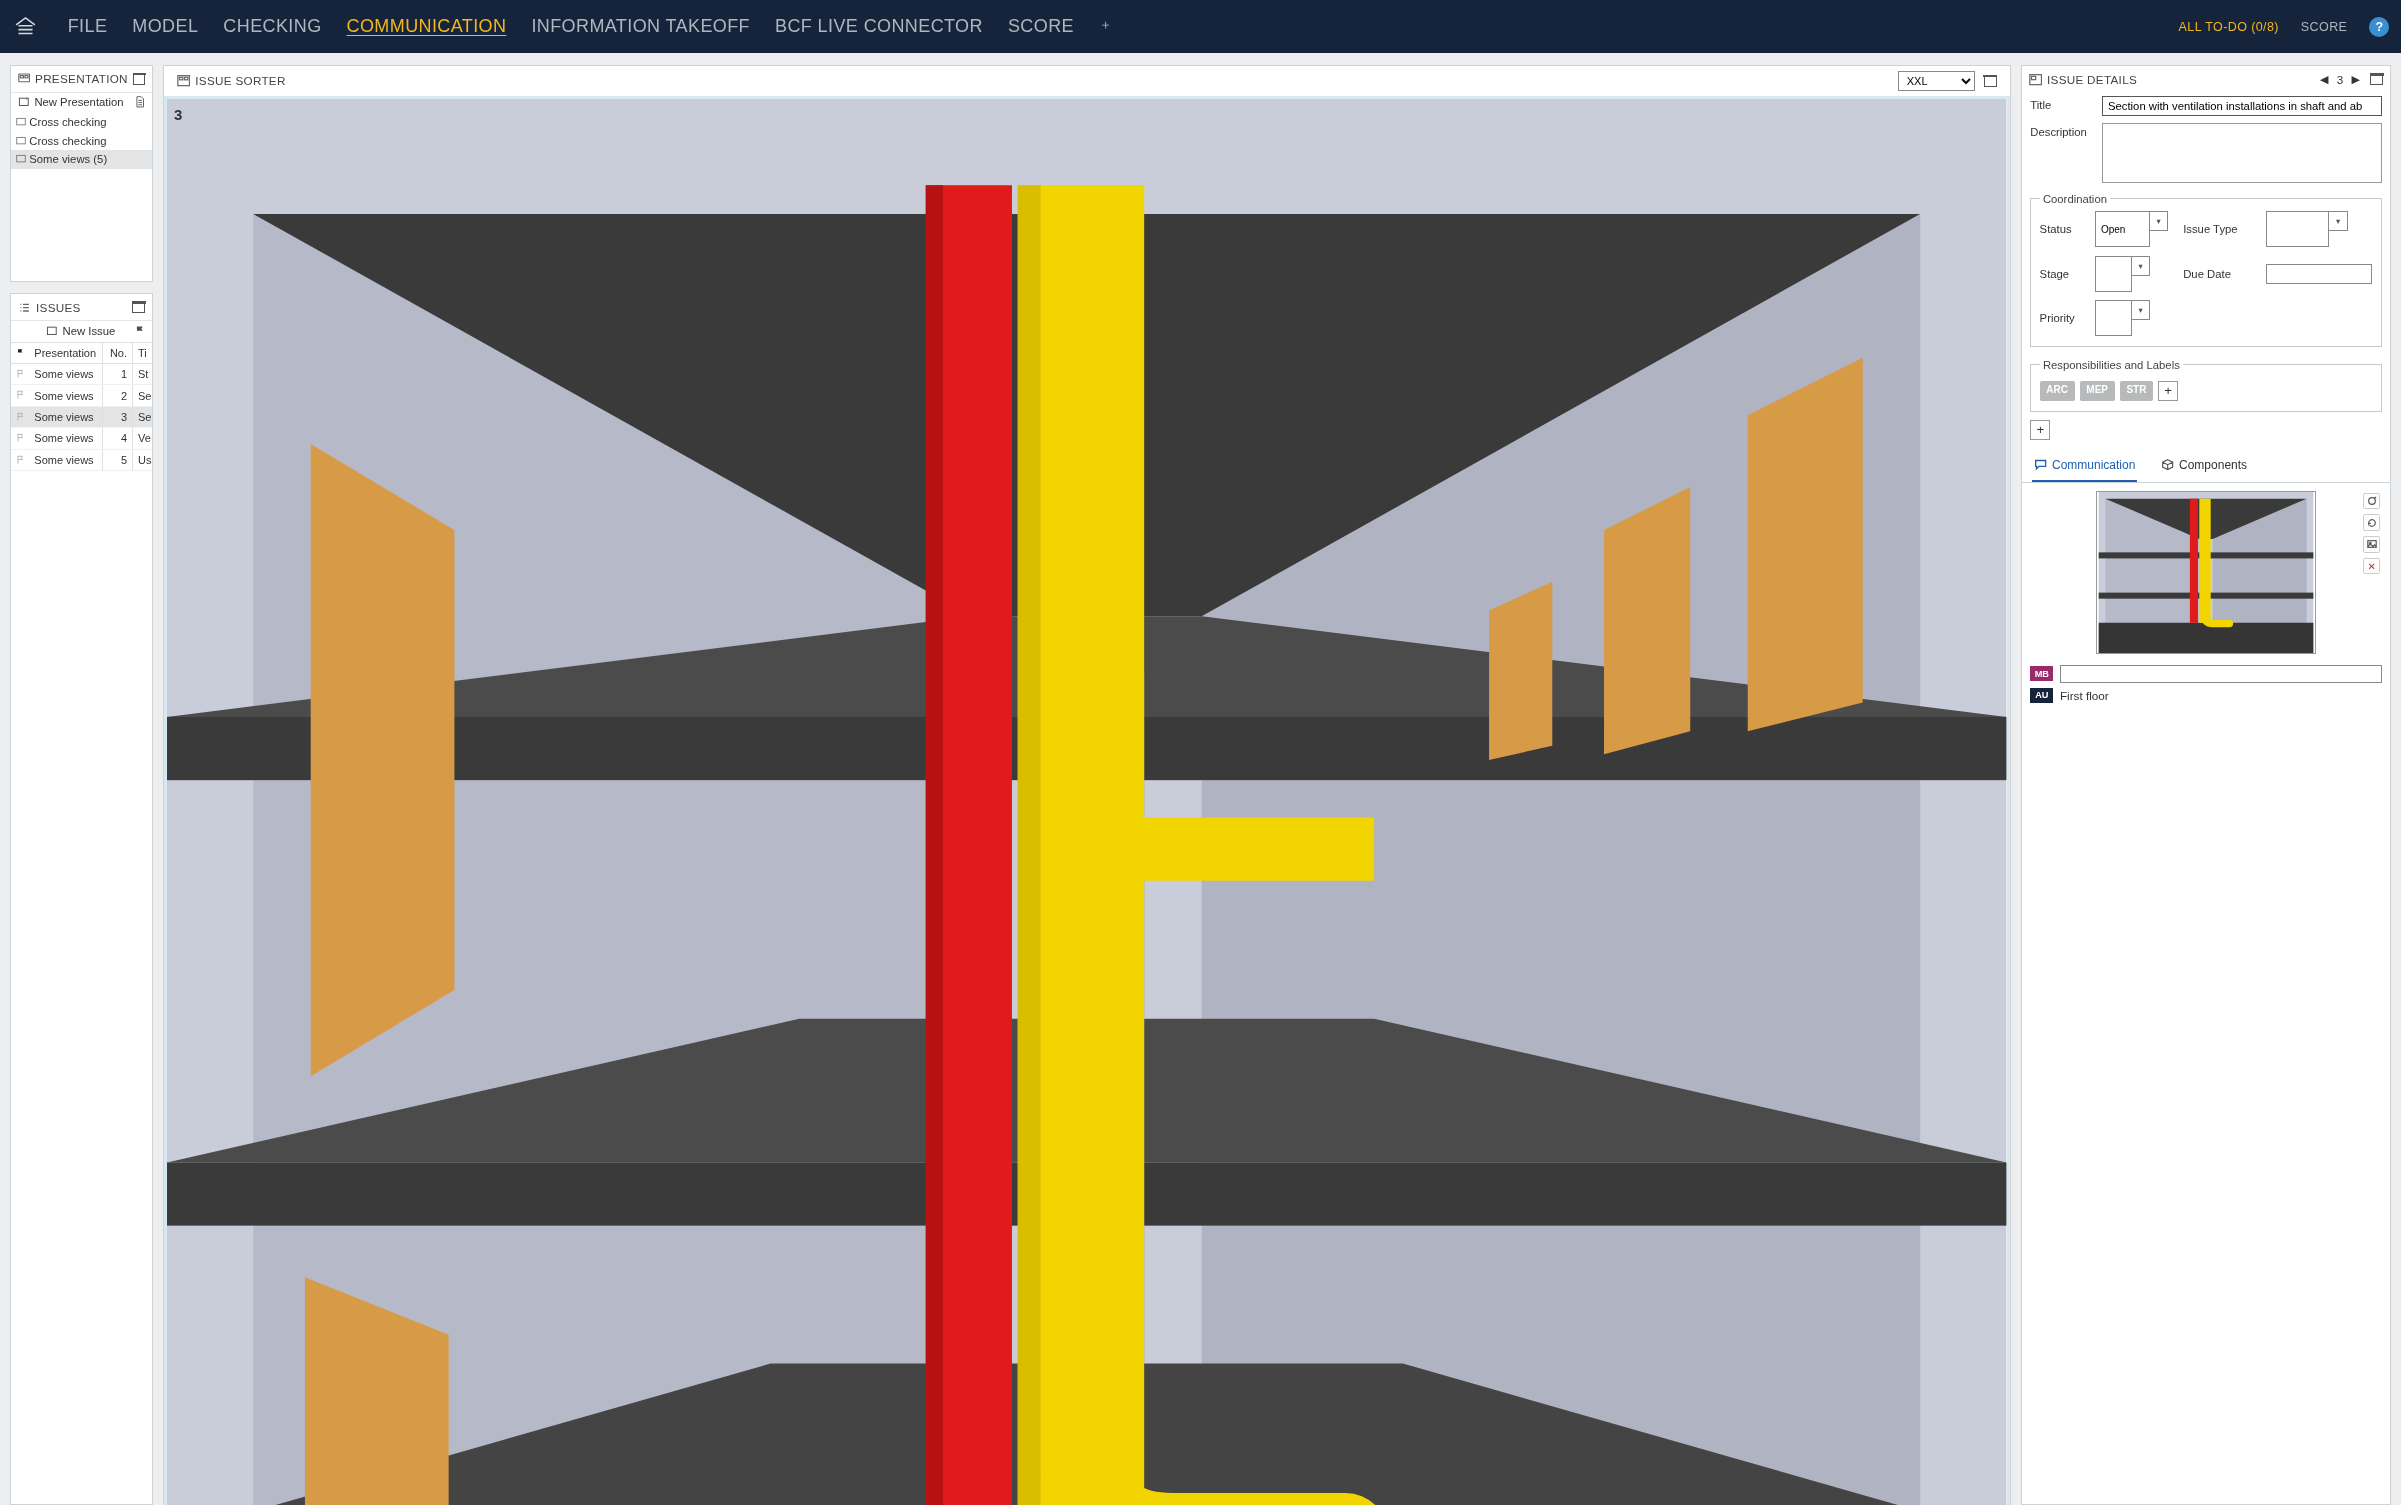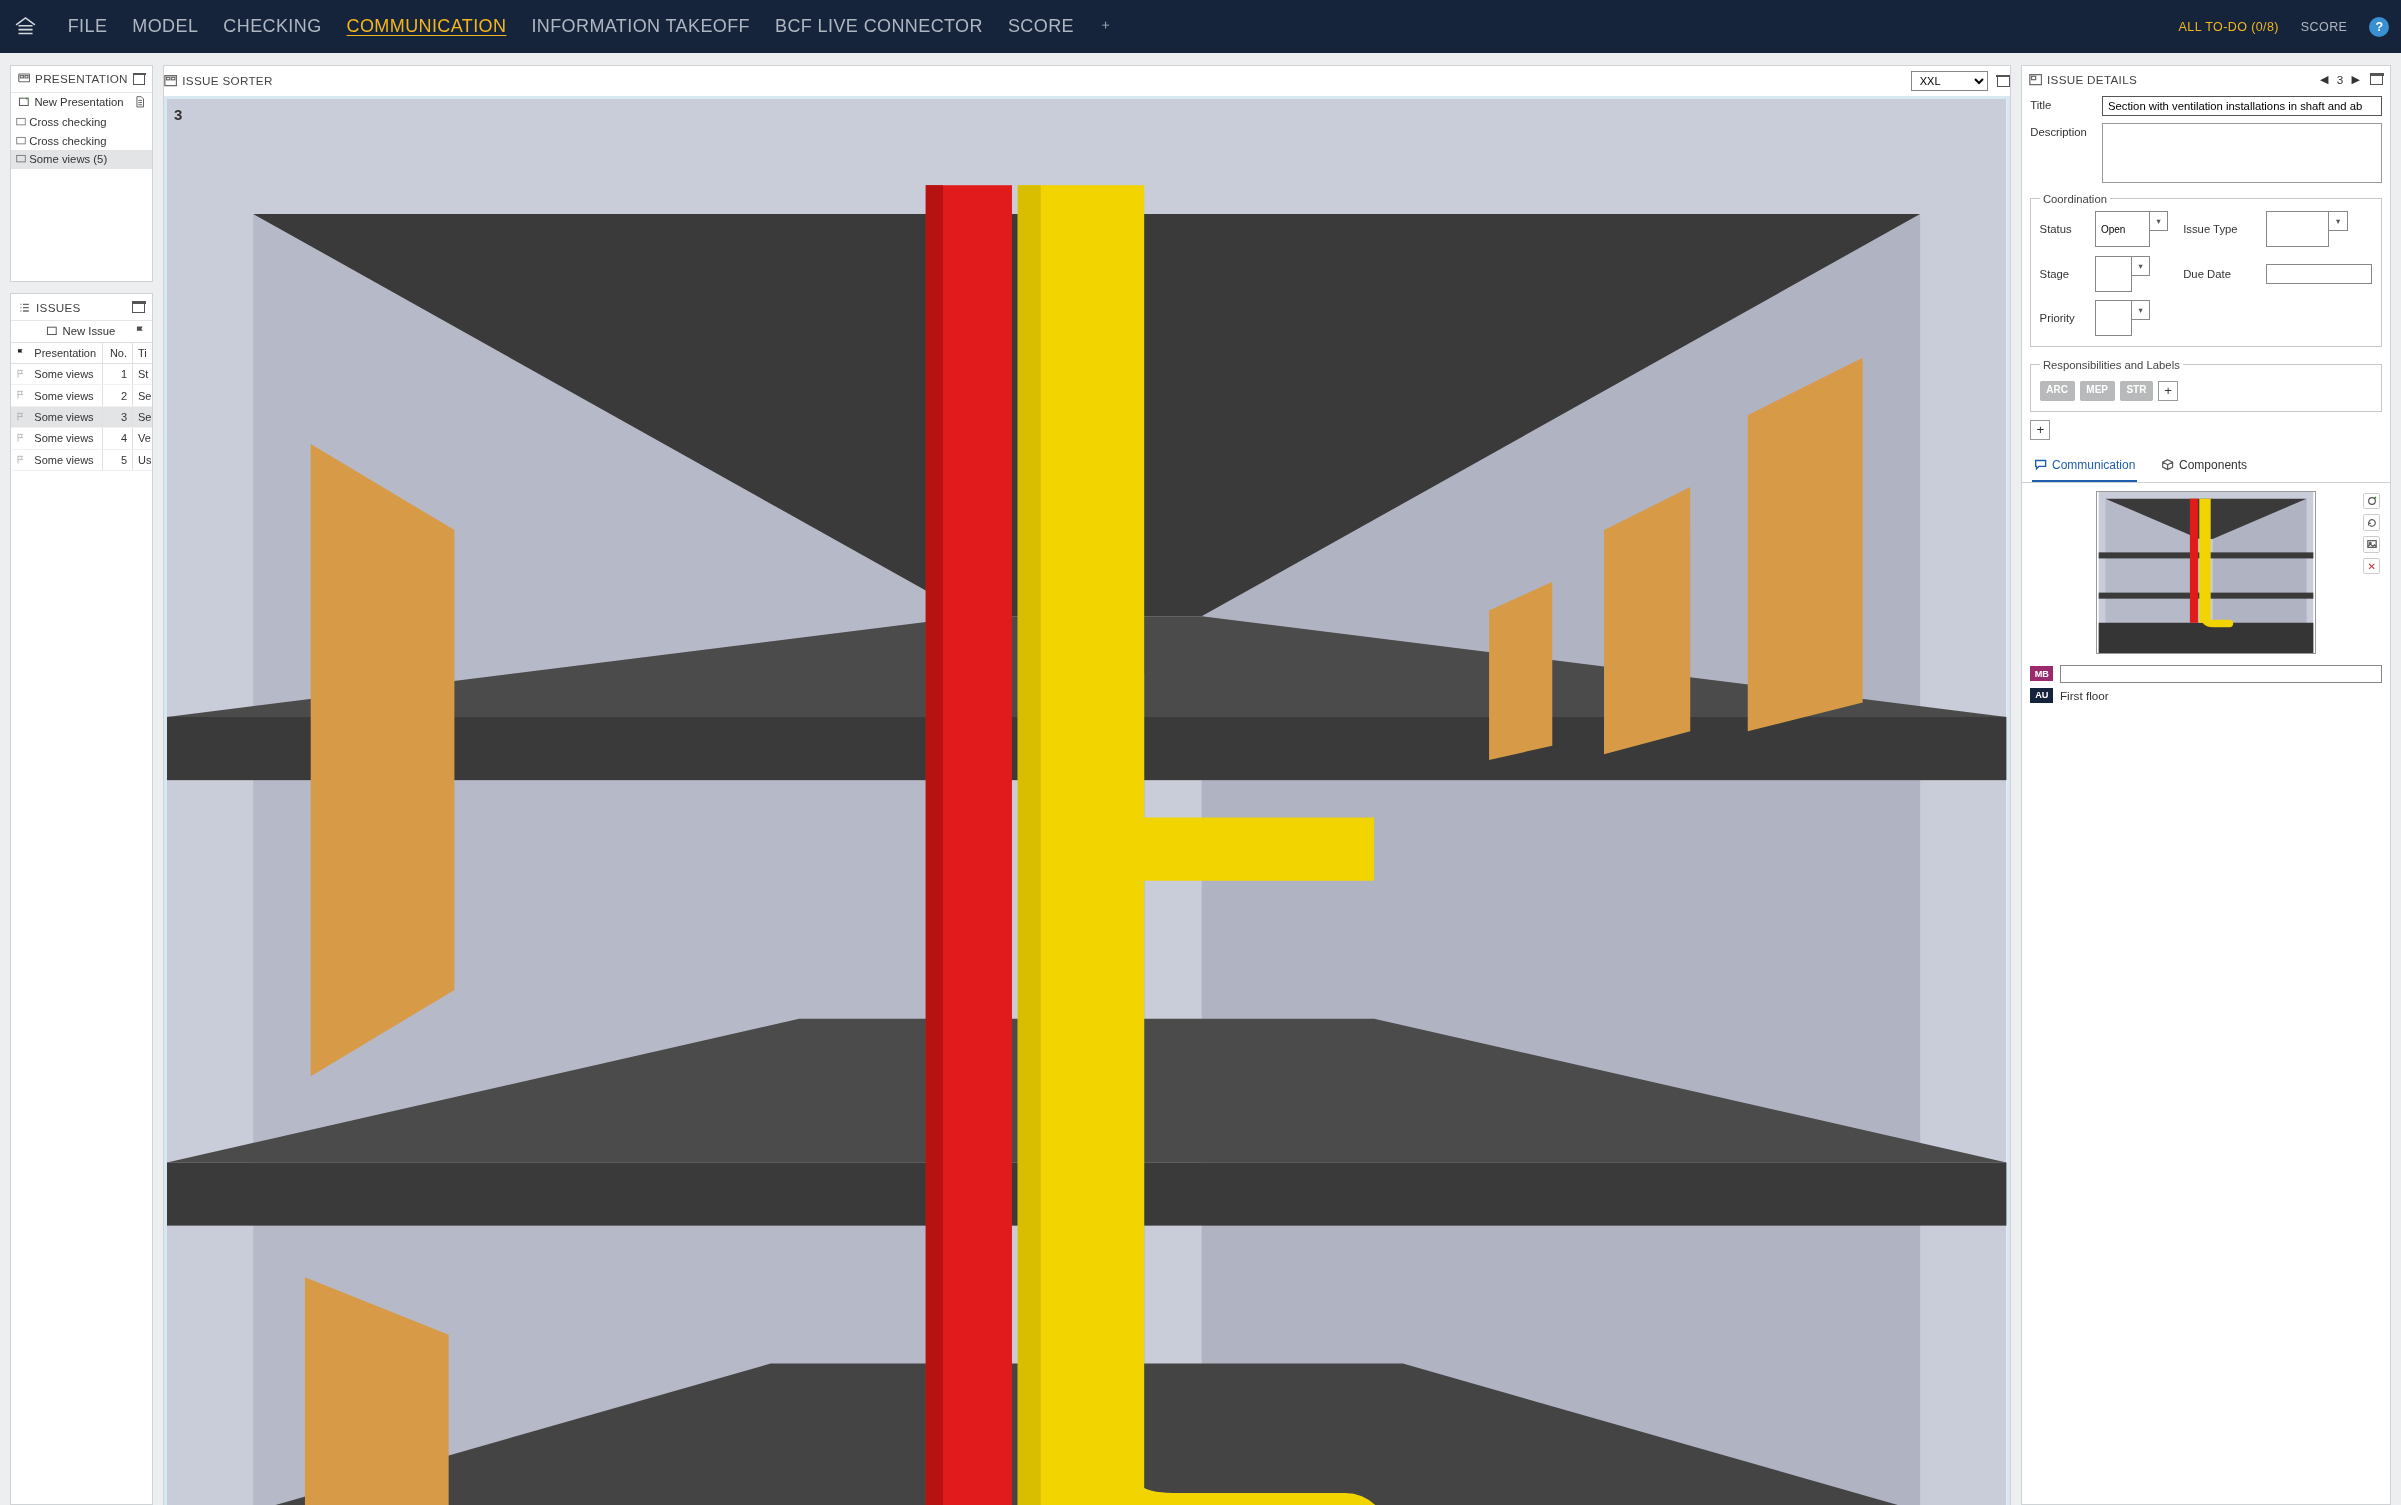--- a/index.html
+++ b/index.html
@@ -51,21 +51,21 @@
 .issues-table .cpres { flex: 1; }
 .issues-table .cno { width: 30px; text-align: right; border-left: 0.8px solid #e0e0e0; }
 .issues-table .cti { width: 20px; border-left: 0.8px solid #e0e0e0; overflow:hidden; }
 .issues-table .th { font-weight: 500; }
 .issues-table .trow { display: flex; border-bottom: 0.8px solid #f1f1f1; cursor: pointer; }
 .issues-table .trow.selected { background: #e2e4e6; }
 .flag-outline { width: 9.2px; height: 9.2px; display: inline-block; }
 
 
 .sorter-panel { flex: 1; }
-.sorter-header { display: flex; align-items: center; padding: 5px 0; min-height: 27px; }
+.sorter-header { display: flex; align-items: center; padding: 5px 13px; min-height: 27px; }
 .size-select { border: 0.8px solid #888; height: 20px; width: 77px; font-size: 11px; padding: 0 3.3px; background: #fff; }
 .sorter-body { flex: 1; background: #d8e8f0; padding: 3.3px; overflow: hidden; }
 .viewport-card { background: #fff; height: 100%; position: relative; display: flex; flex-direction: column; }
 .viewport-number { position:absolute; top:6.7px; left:6.7px; font-size:15px; font-weight:bold; color:#333; z-index:3; }
 .render { flex: 1; position: relative; overflow: hidden; display:flex; justify-content:center; }
 .render svg { height: 100%; }
 
 
 .details-panel { flex: 1; overflow-y: auto; }
 .details-header { display: flex; align-items: center; padding: 5px 6.7px; min-height: 27px; }

